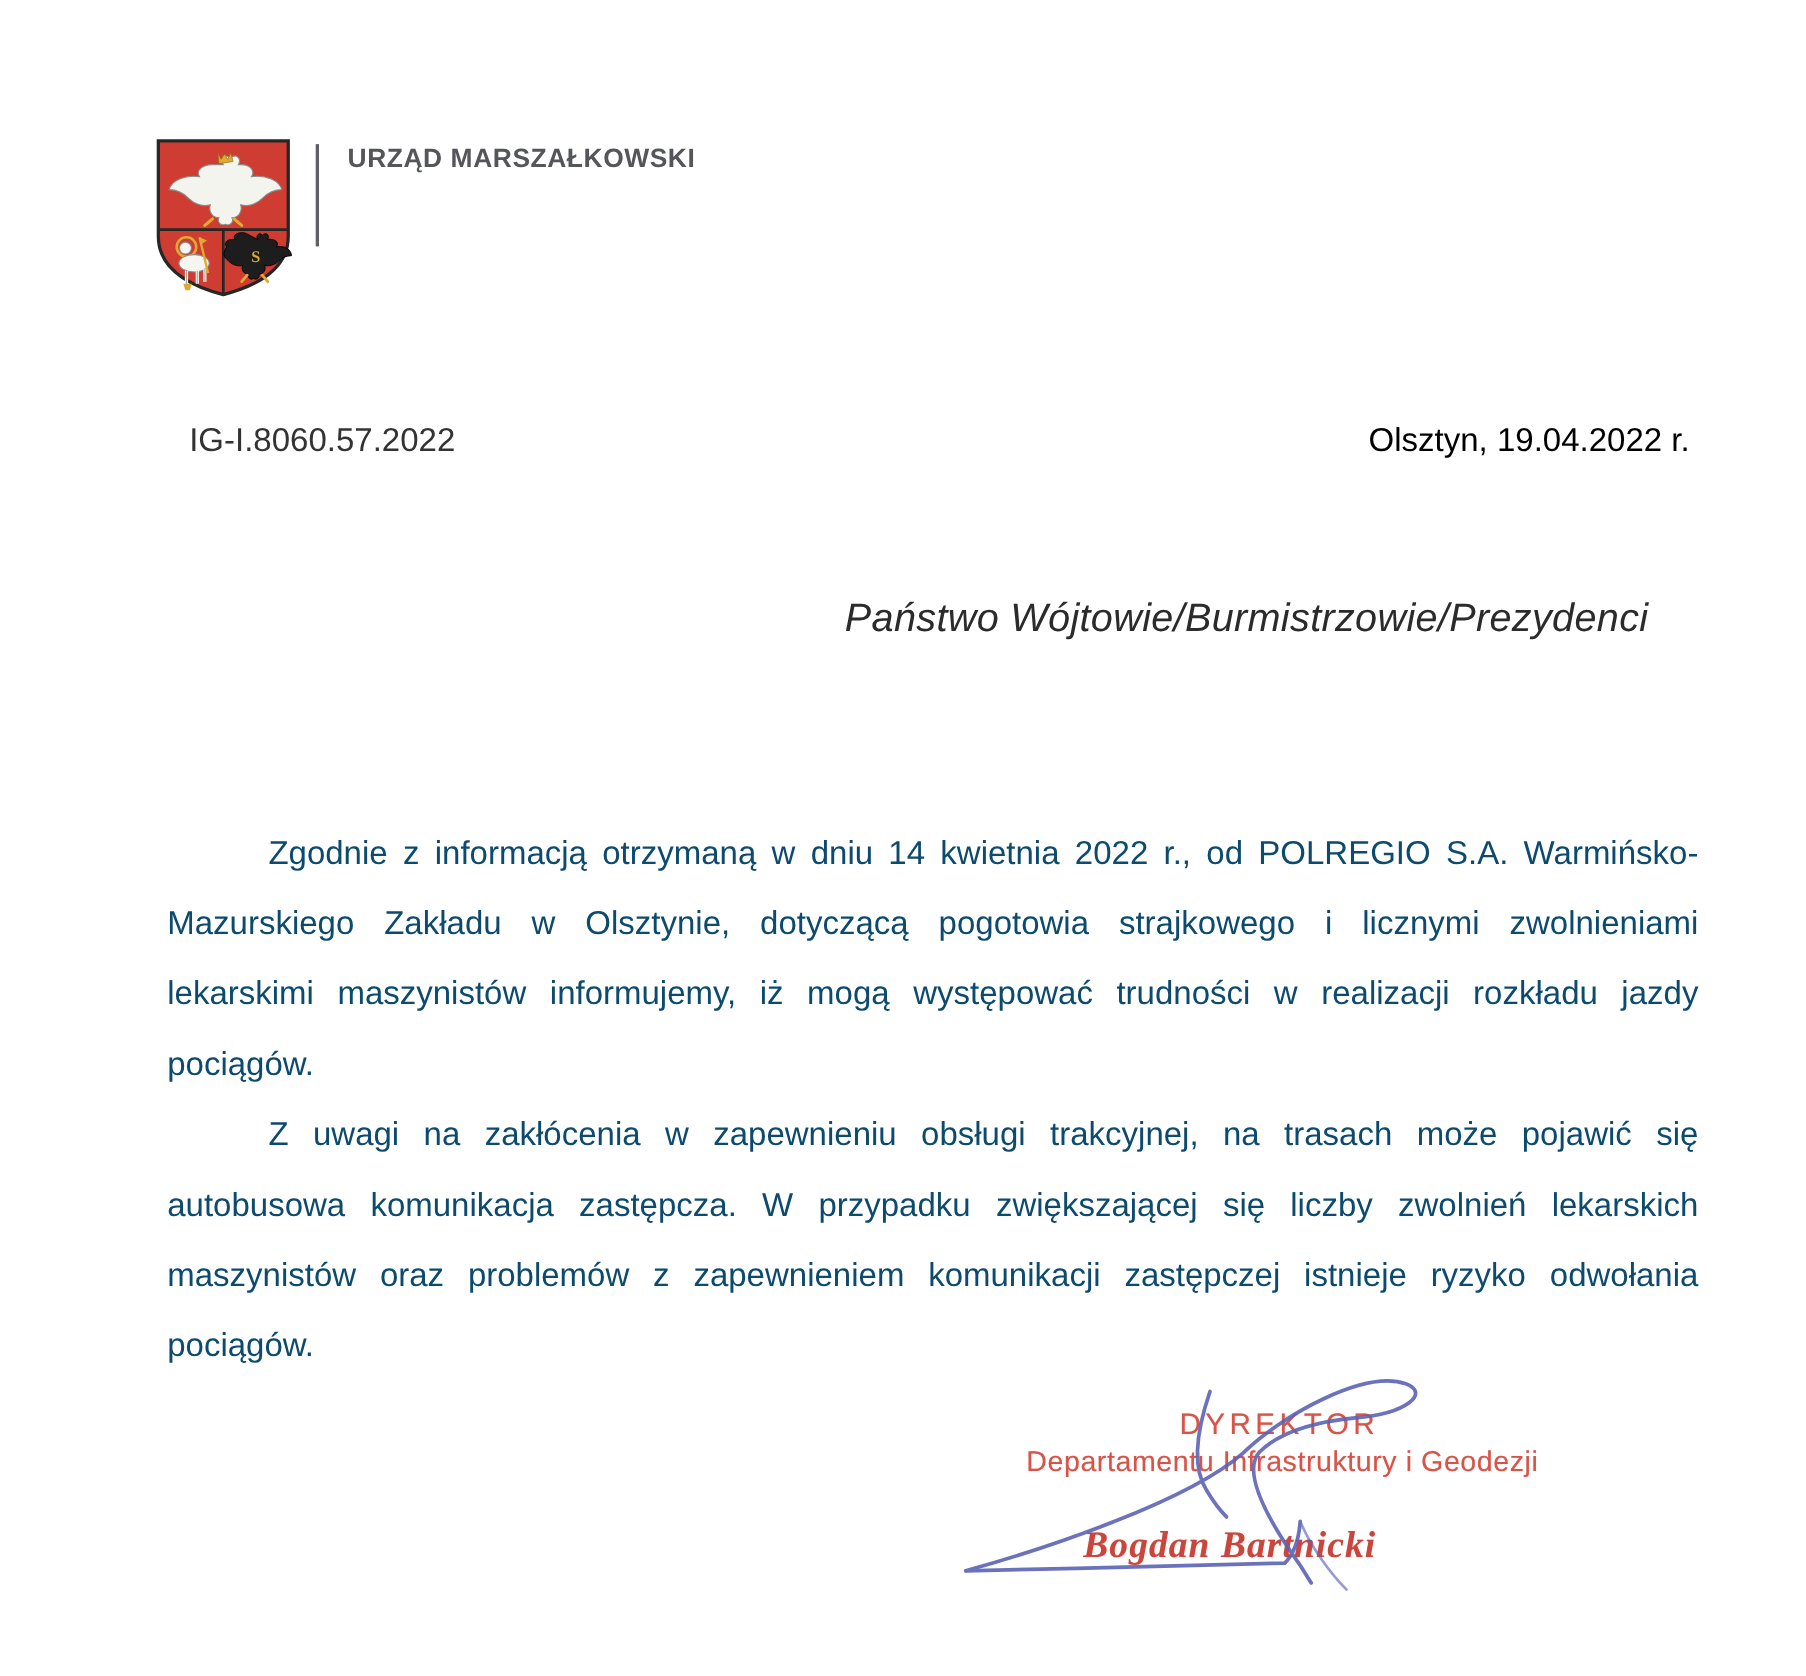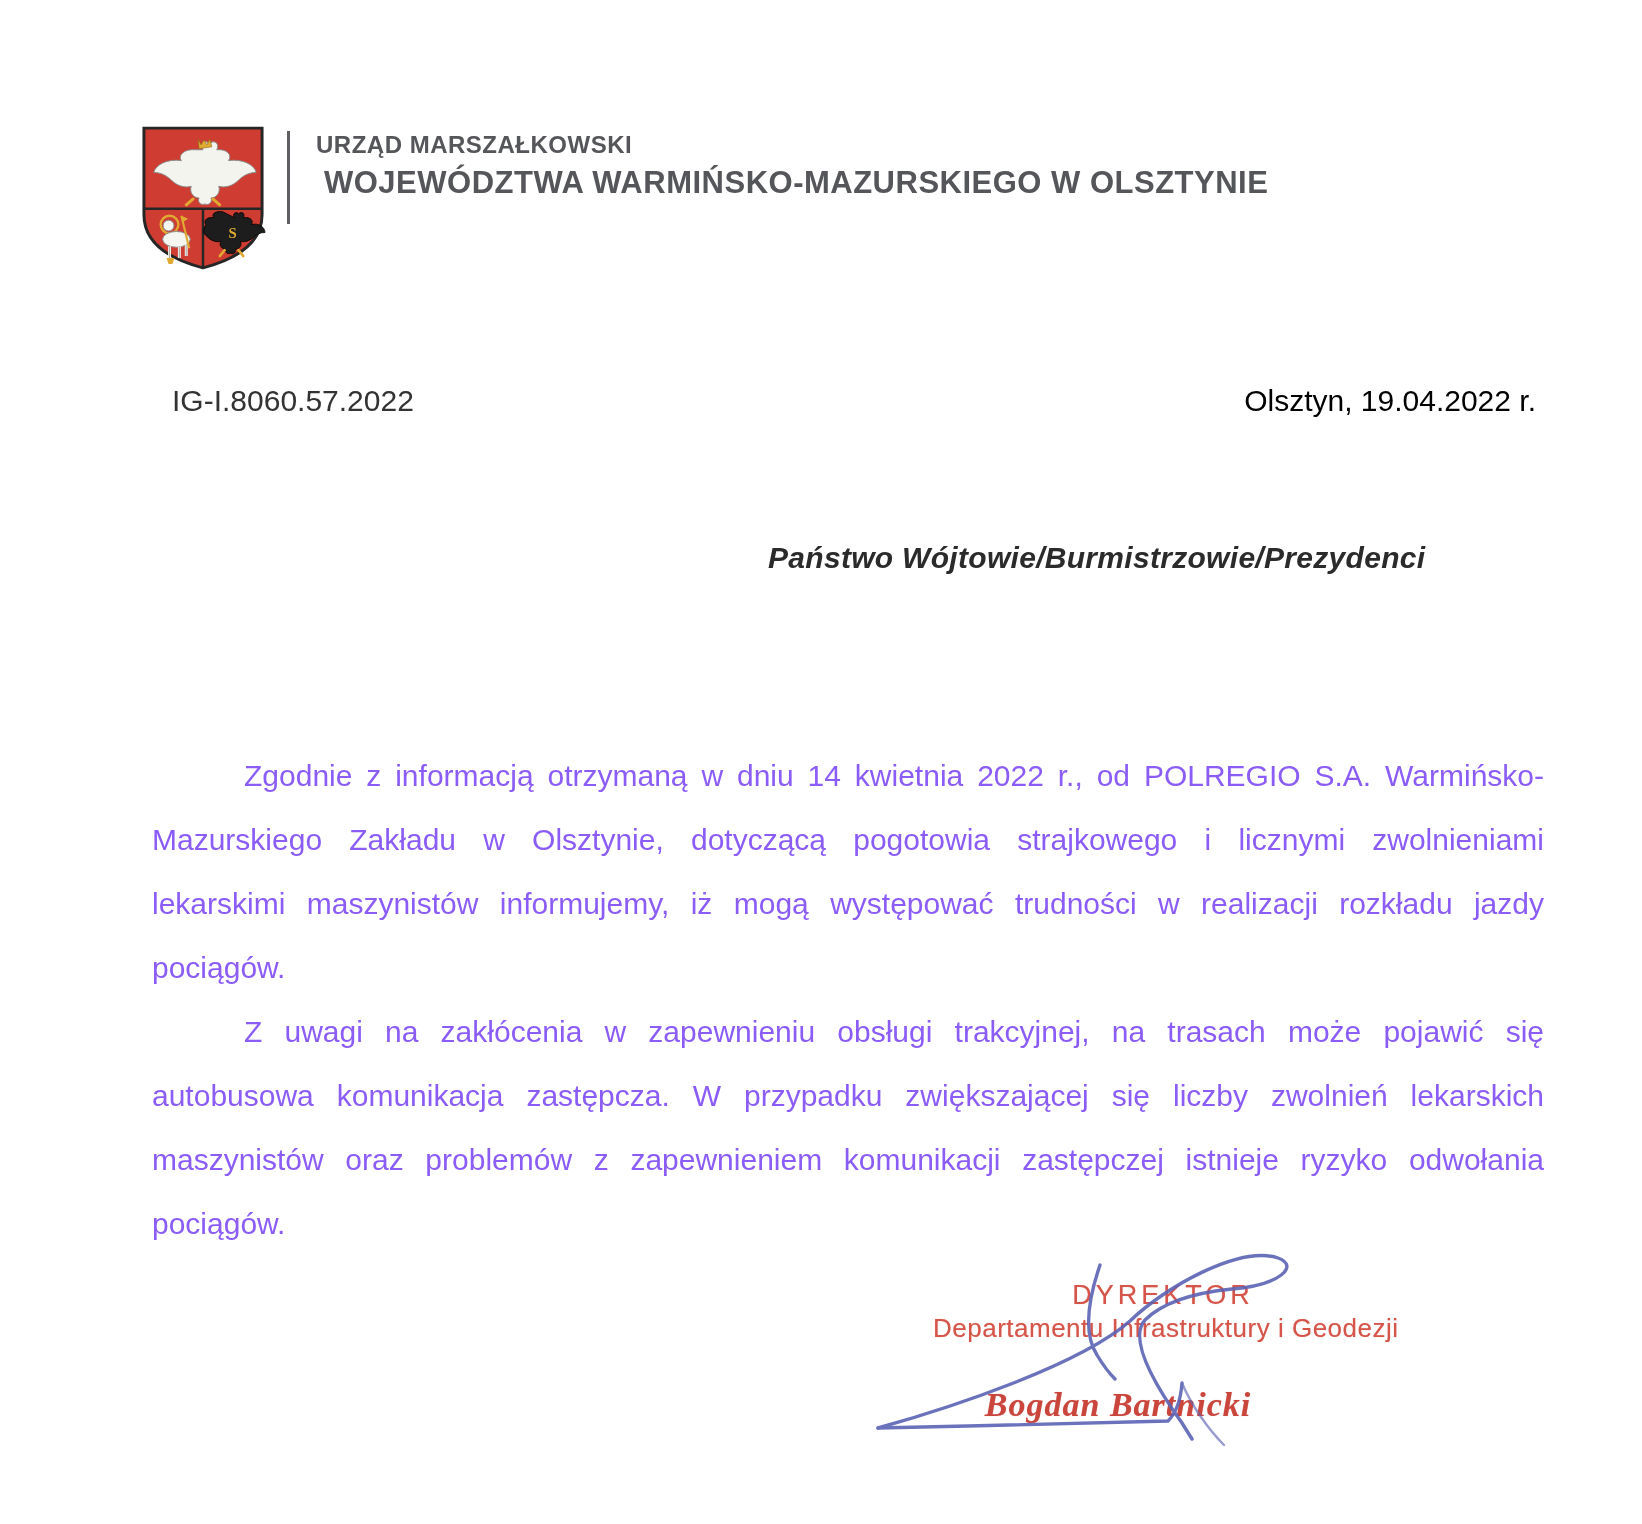--- a/index.html
+++ b/index.html
@@ -29,27 +29,27 @@
     position:absolute;left:172px;top:384px;
     font-size:30px;color:#333;white-space:nowrap;
   }
   .place-date{
     position:absolute;right:106px;top:384px;
     font-size:30px;color:#000000;white-space:nowrap;
   }
   
   .addressee{
     position:absolute;left:768px;top:541px;
-    font-size:30px;font-weight:700;font-style:italic;
+    font-size:36px;font-weight:400;font-style:italic;
     color:#2b2b2b;white-space:nowrap;letter-spacing:0.3px;
   }
   
   .body-text{
     position:absolute;left:152px;top:744px;width:1392px;
-    font-size:30px;line-height:64px;color:#8b5cf6;
+    font-size:30px;line-height:64px;color:#0c4a6e;
     text-align:justify;
   }
   .body-text p{margin:0;text-indent:92px;word-spacing:5px;}
   
   .stamp{
     position:absolute;left:933px;top:1281px;width:460px;
     text-align:center;color:#d6554a;line-height:1.1;
     text-shadow:0 0 1px rgba(214,85,74,0.45);
   }
   .stamp-title{font-size:27px;letter-spacing:4px;}
@@ -97,21 +97,20 @@
       <path d="M96 95 C93 91 98 88 100 91 C104 88 107 91 105 95 C112 94 116 98 113 102 C121 100 127 105 127 110 C122 110 118 112 115 115 C111 119 106 120 102 119 C104 123 101 127 97 127 C98 130 95 133 92 131 C89 133 86 130 87 127 C83 127 80 123 82 119 C78 120 73 119 69 115 C66 112 62 110 67 102 C64 98 68 94 75 95 C72 91 77 88 84 89 Z" fill="#1d1d1d" stroke="#000" stroke-width="0.8"></path>
       <path d="M86 128 l-5 6 M100 128 l5 6" stroke="#e0aa32" stroke-width="2.6" stroke-linecap="round" fill="none"></path>
       <text x="94" y="116" font-size="15" font-weight="bold" fill="#e0aa32" font-family="'Liberation Serif','DejaVu Serif',serif" text-anchor="middle">S</text>
     </g>
   </svg>
 
   <div class="header-divider"></div>
 
   <div class="org">
     <div class="org-line1">URZĄD MARSZAŁKOWSKI</div>
-    <div class="org-line2">WOJEWÓDZTWA WARMIŃSKO-MAZURSKIEGO W OLSZTYNIE</div>
   </div>
 
   <div class="ref">IG-I.8060.57.2022</div>
 
   <div class="place-date">Olsztyn, 19.04.2022 r.</div>
 
   <div class="addressee">Państwo Wójtowie/Burmistrzowie/Prezydenci</div>
 
   <div class="body-text">
     <p>Zgodnie z informacją otrzymaną w dniu 14 kwietnia 2022 r., od POLREGIO S.A. Warmińsko-Mazurskiego Zakładu w Olsztynie, dotyczącą pogotowia strajkowego i licznymi zwolnieniami lekarskimi maszynistów informujemy, iż mogą występować trudności w realizacji rozkładu jazdy pociągów.</p>

